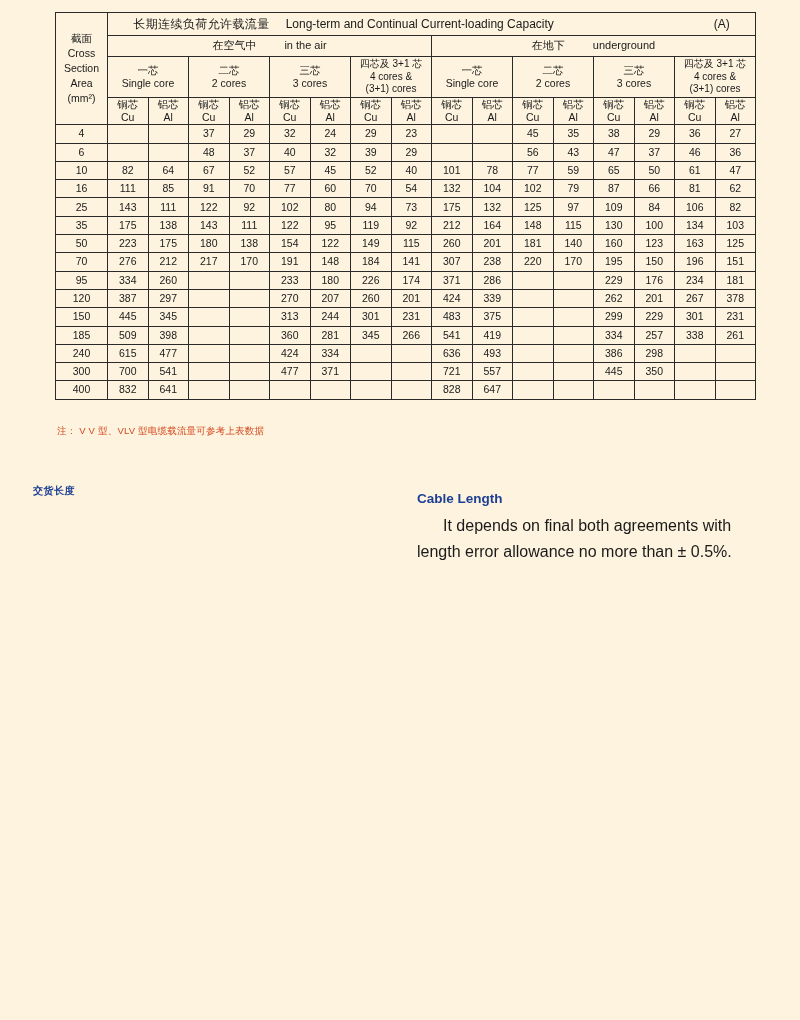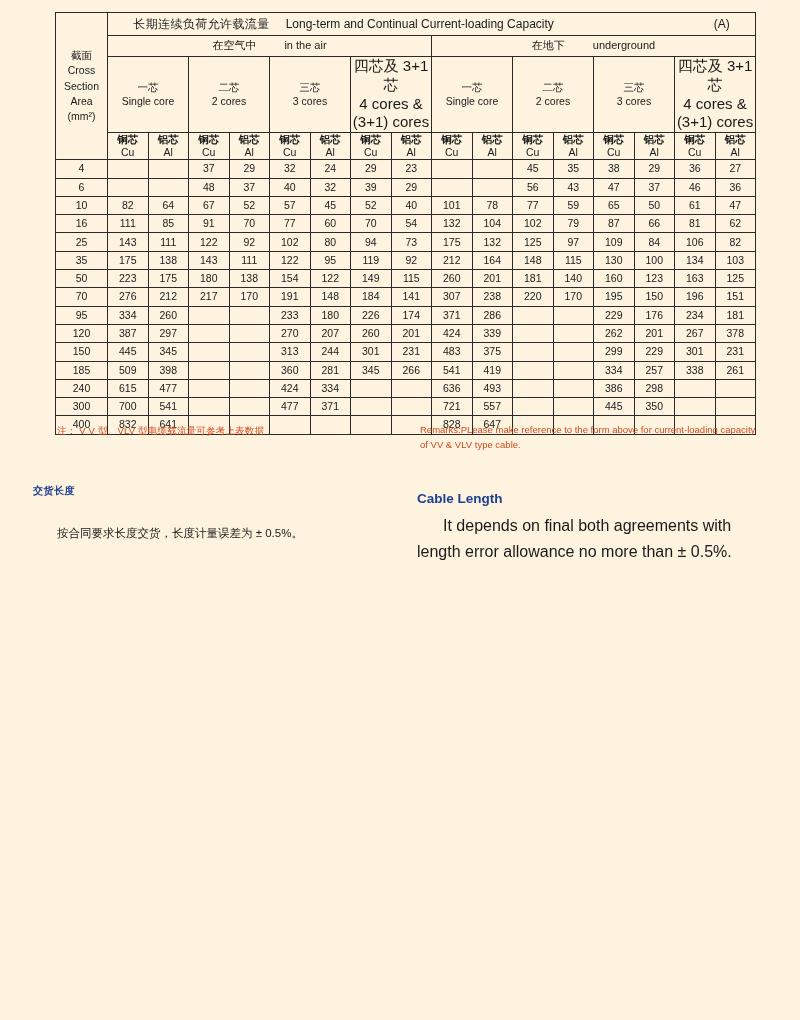--- a/index.html
+++ b/index.html
@@ -64,29 +64,29 @@
   }
   .grp .sp { display:inline-block; width: 14px; }
   .core {
     height: 40px;
     font-size: 10.5px;
     line-height: 1.35;
   }
   .core .cn { display:block; }
   .core .en { display:block; }
   .core-small {
-    font-size: 15px;
+    font-size: 10px;
     line-height: 1.3;
   }
   .mat {
     height: 26px;
     font-size: 10.5px;
     line-height: 1.25;
   }
-  .mat .cn { display:block;font-weight:bold; }
+  .mat .cn { display:block; }
   .mat .en { display:block; }
   tbody td {
     height: 17.3px;
     font-size: 10.5px;
   }
   tbody td.size {
     font-size: 10.5px;
   }
 
   
@@ -586,20 +586,18 @@
             <td></td>
             <td></td>
             <td></td>
             <td></td>
           </tr>
         </tbody>
     </table>
   </div>
 
   <div class="remark-cn">注： V V 型、VLV 型电缆载流量可参考上表数据</div>
-  <div class="remark-en">Remarks:PLease make reference to the form above for current-loading capacity of VV &amp; VLV type cable.</div>
 
   <div class="sec-cn-title">交货长度</div>
-  <div class="sec-cn-body">按合同要求长度交货，长度计量误差为 ± 0.5%。</div>
   <div class="sec-en-title">Cable Length</div>
   <div class="sec-en-body">It depends on final both agreements with length error allowance no more than ± 0.5%.</div>
 
 </div>
 
 </body></html>

